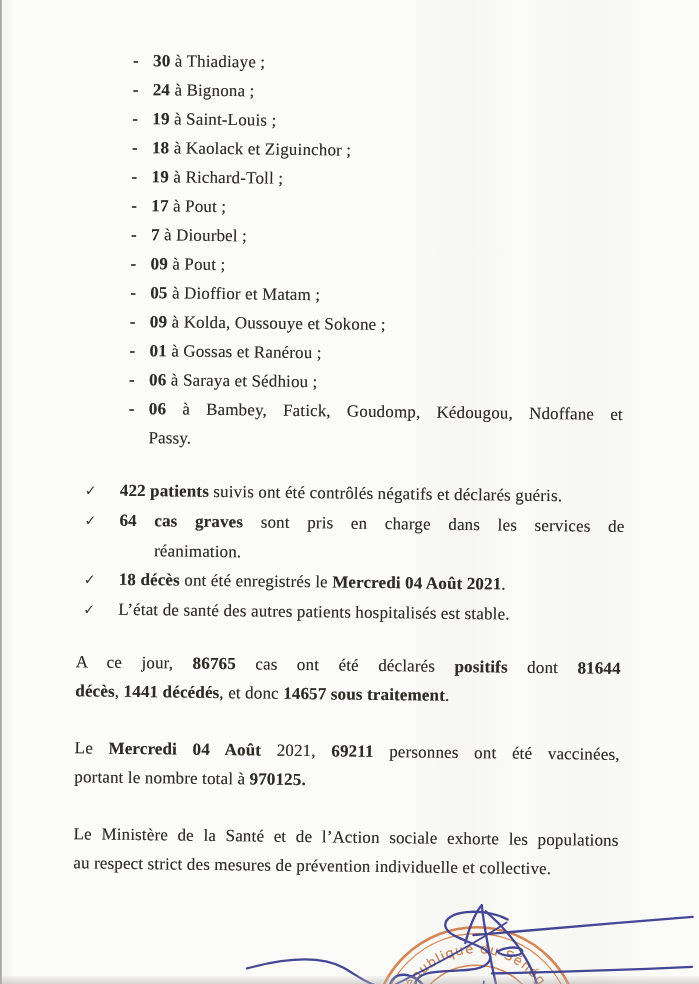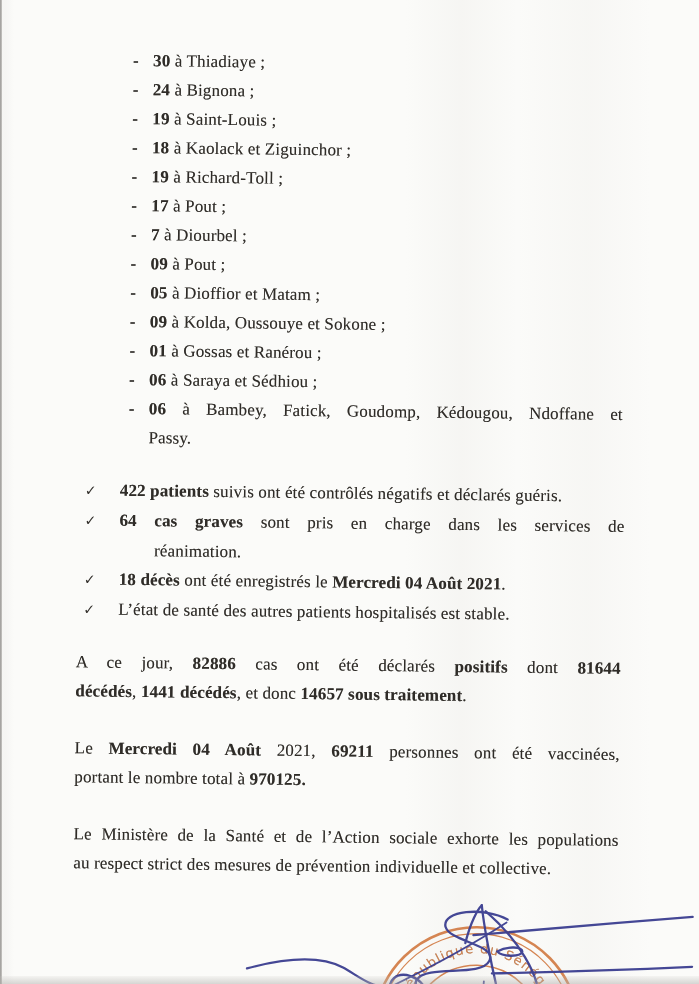--- a/index.html
+++ b/index.html
@@ -99,22 +99,22 @@
         <div>
           <div class="line"><span class="check">✓</span><span class="b">18 décès</span><span> ont été enregistrés le </span><span class="b">Mercredi 04 Août 2021</span><span>.</span></div>
         </div>
         <div>
           <div class="line"><span class="check">✓</span><span>L’état de santé des autres patients hospitalisés est stable.</span></div>
         </div>
       </div>
 
     <div id="paragraphs">
         <div class="para">
-          <div class="line stretch"><span>A ce jour, </span><span class="b">82886</span><span> cas ont été déclarés </span><span class="b">positifs</span><span> dont </span><span class="b">81644</span></div>
-          <div class="line"><span class="b">décédés</span><span>, </span><span class="b">1441 décédés</span><span>, et donc </span><span class="b">14657 sous traitement</span><span>.</span></div>
+          <div class="line stretch"><span>A ce jour, </span><span class="b">86765</span><span> cas ont été déclarés </span><span class="b">positifs</span><span> dont </span><span class="b">81644</span></div>
+          <div class="line"><span class="b">décès</span><span>, </span><span class="b">1441 décédés</span><span>, et donc </span><span class="b">14657 sous traitement</span><span>.</span></div>
         </div>
         <div class="para">
           <div class="line stretch"><span>Le </span><span class="b">Mercredi 04 Août</span><span> 2021, </span><span class="b">69211</span><span> personnes ont été vaccinées,</span></div>
           <div class="line"><span>portant le nombre total à </span><span class="b">970125.</span></div>
         </div>
         <div class="para">
           <div class="line stretch"><span>Le Ministère de la Santé et de l’Action sociale exhorte les populations</span></div>
           <div class="line"><span>au respect strict des mesures de prévention individuelle et collective.</span></div>
         </div>
       </div>

